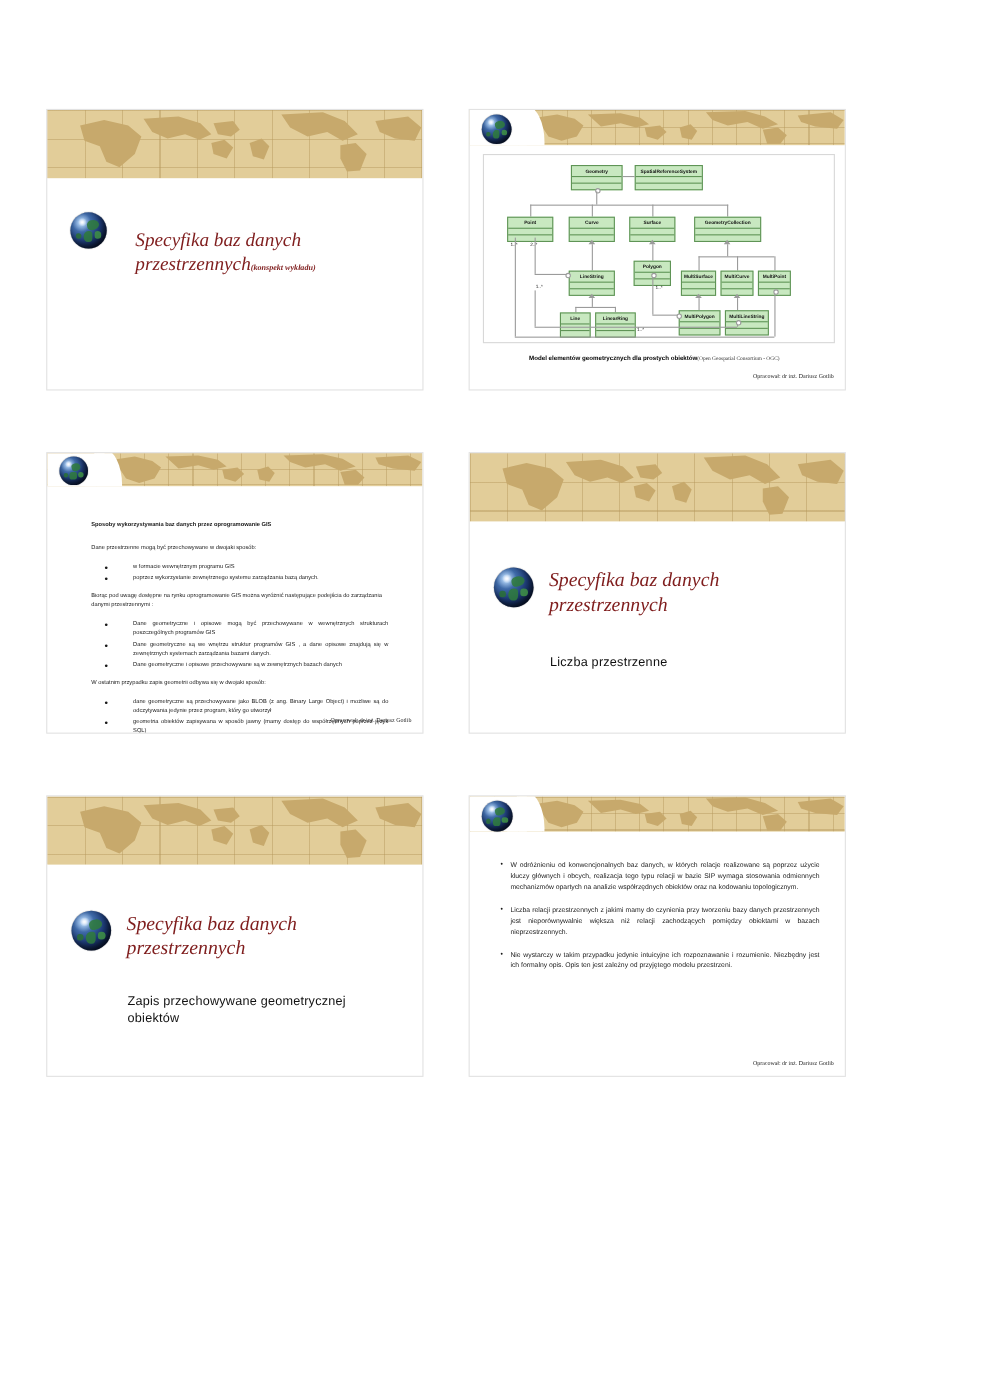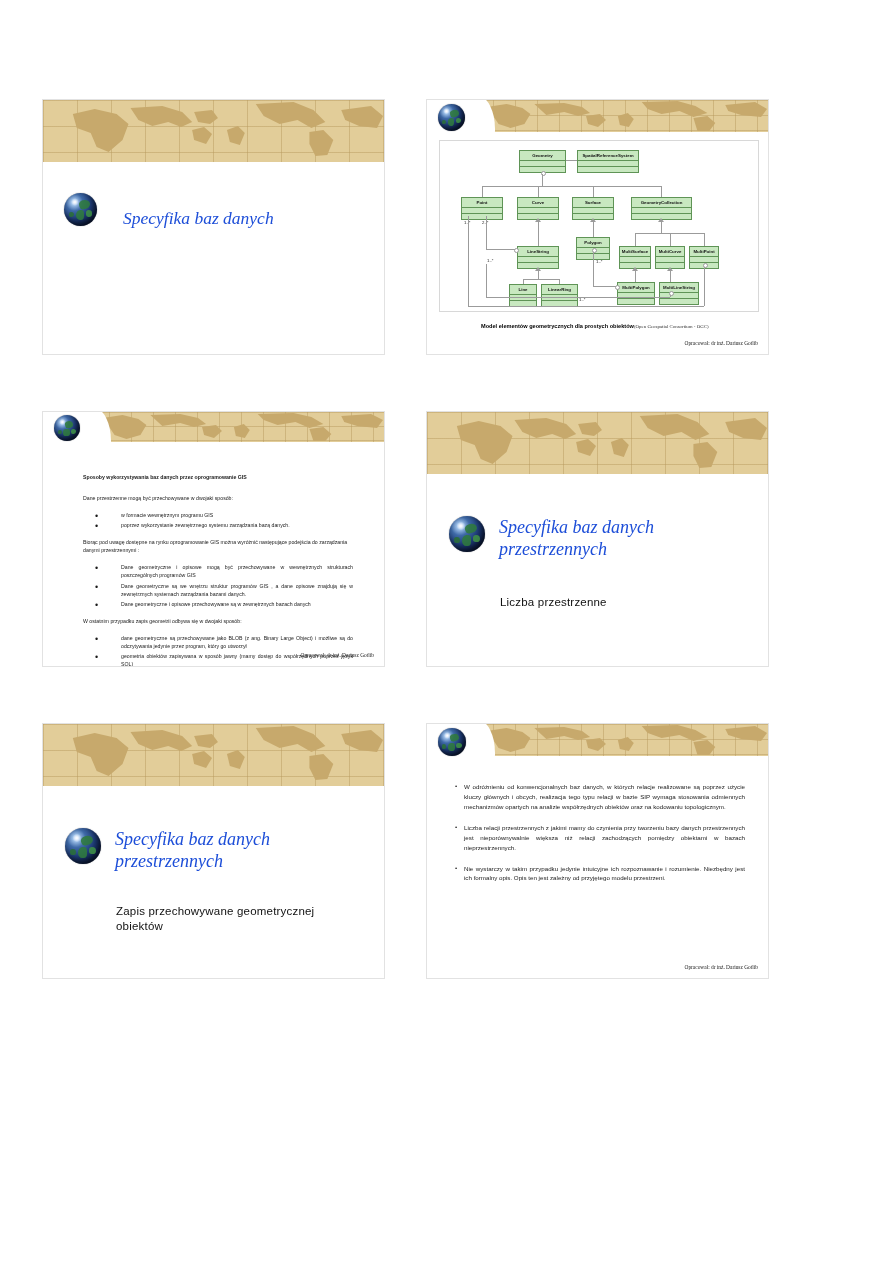--- a/index.html
+++ b/index.html
@@ -29,21 +29,21 @@
   .globe i{position:absolute;display:block;background:#2f7a3d;border-radius:45% 55% 50% 40%;opacity:.88;}
   .globe i.c1{left:44%;top:22%;width:32%;height:26%;transform:rotate(-16deg);}
   .globe i.c2{left:36%;top:52%;width:24%;height:30%;border-radius:60% 40% 45% 55%;}
   .globe i.c3{left:66%;top:52%;width:20%;height:20%;background:#3f8f46;}
   .globe i.c4{left:14%;top:58%;width:16%;height:16%;background:#2a6e38;}
   .globe .spec{position:absolute;left:20%;top:16%;width:26%;height:22%;border-radius:50%;
      background:radial-gradient(circle,rgba(255,255,255,.95) 0%,rgba(255,255,255,0) 70%);}
 
   
   .title-serif{position:absolute;font-family:"Liberation Serif",serif;font-style:italic;
-     color:#1d4ed8;line-height:1.22;}
+     color:#7f1d1d;line-height:1.22;}
   .sub-small{font-size:.42em;font-weight:bold;}
   .subtitle{position:absolute;color:#111;font-family:"Liberation Sans",sans-serif;
      line-height:1.3;letter-spacing:.2px;}
 
   
   .btxt{position:absolute;color:#1a1a1a;}
   .btxt .h{font-weight:bold;margin-bottom:13px;}
   .btxt p{margin:0 0 9px 0;}
   .btxt ul{margin:0 0 9px 0;padding:0;list-style:none;}
   .btxt li{position:relative;padding-left:38px;margin-bottom:2px;text-align:justify;}
@@ -93,20 +93,21 @@
   </div>
   <div class="globe" style="left:21px;top:93px;width:33px;height:33px;">
     <span class="spec"></span>
       <i class="c1"></i>
       <i class="c2"></i>
       <i class="c3"></i>
       <i class="c4"></i>
   </div>
   <div class="title-serif" style="left:80px;top:108px;width:250px;font-size:17.5px;">
     <div>Specyfika baz danych</div>
+    <div><span>przestrzennych</span><span class="sub-small">(konspekt wykładu)</span></div>
   </div>
 </div>
 
 <div class="slide" style="left:426px;top:99px;width:343px;height:256px;">
   <div class="band" style="height:32px;">
     <div class="grid" style="background-image:repeating-linear-gradient(to right, rgba(180,150,90,.45) 0 1px, transparent 1px 22px),repeating-linear-gradient(to bottom, rgba(180,150,90,.45) 0 1px, transparent 1px 15px);"></div>
     <svg viewBox="0 0 343 32" preserveAspectRatio="none">
       <g fill="#c7a96c">
         <path d="M60 7 L80 4 L96 8 L104 14 L98 24 L84 28 L72 24 L66 15 Z"></path>
         <path d="M108 4 L138 3 L156 7 L164 13 L152 16 L138 12 L120 15 Z"></path>

